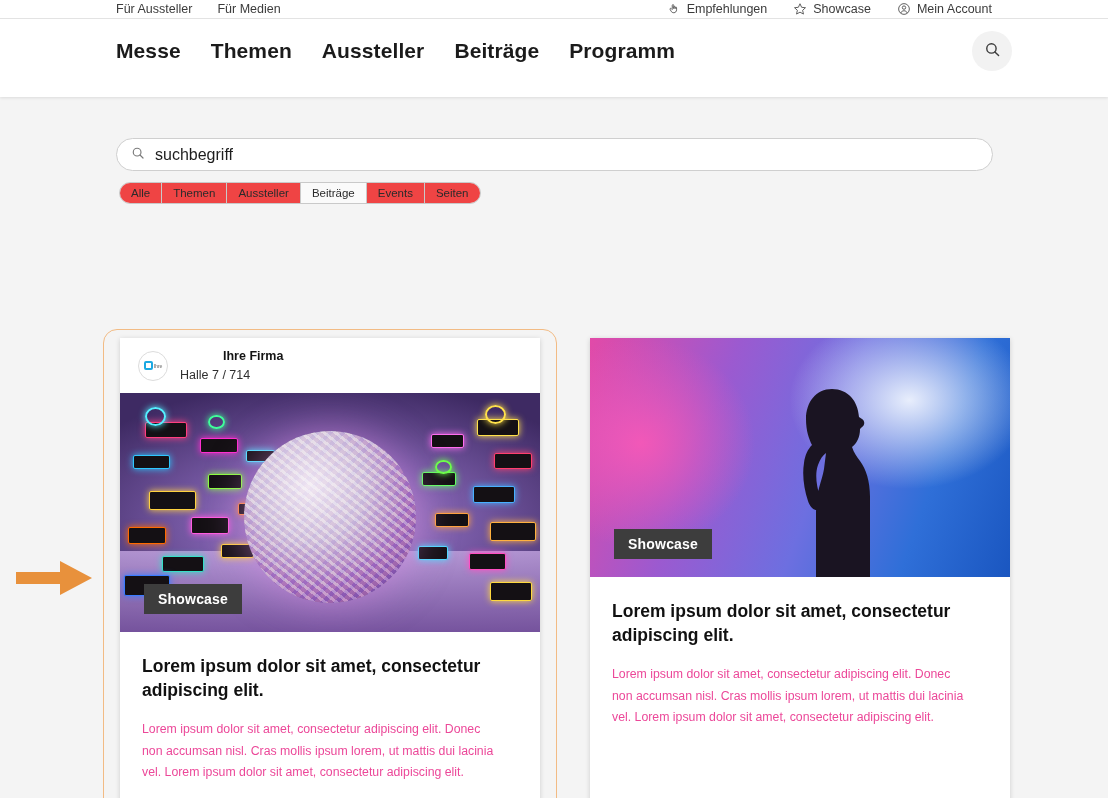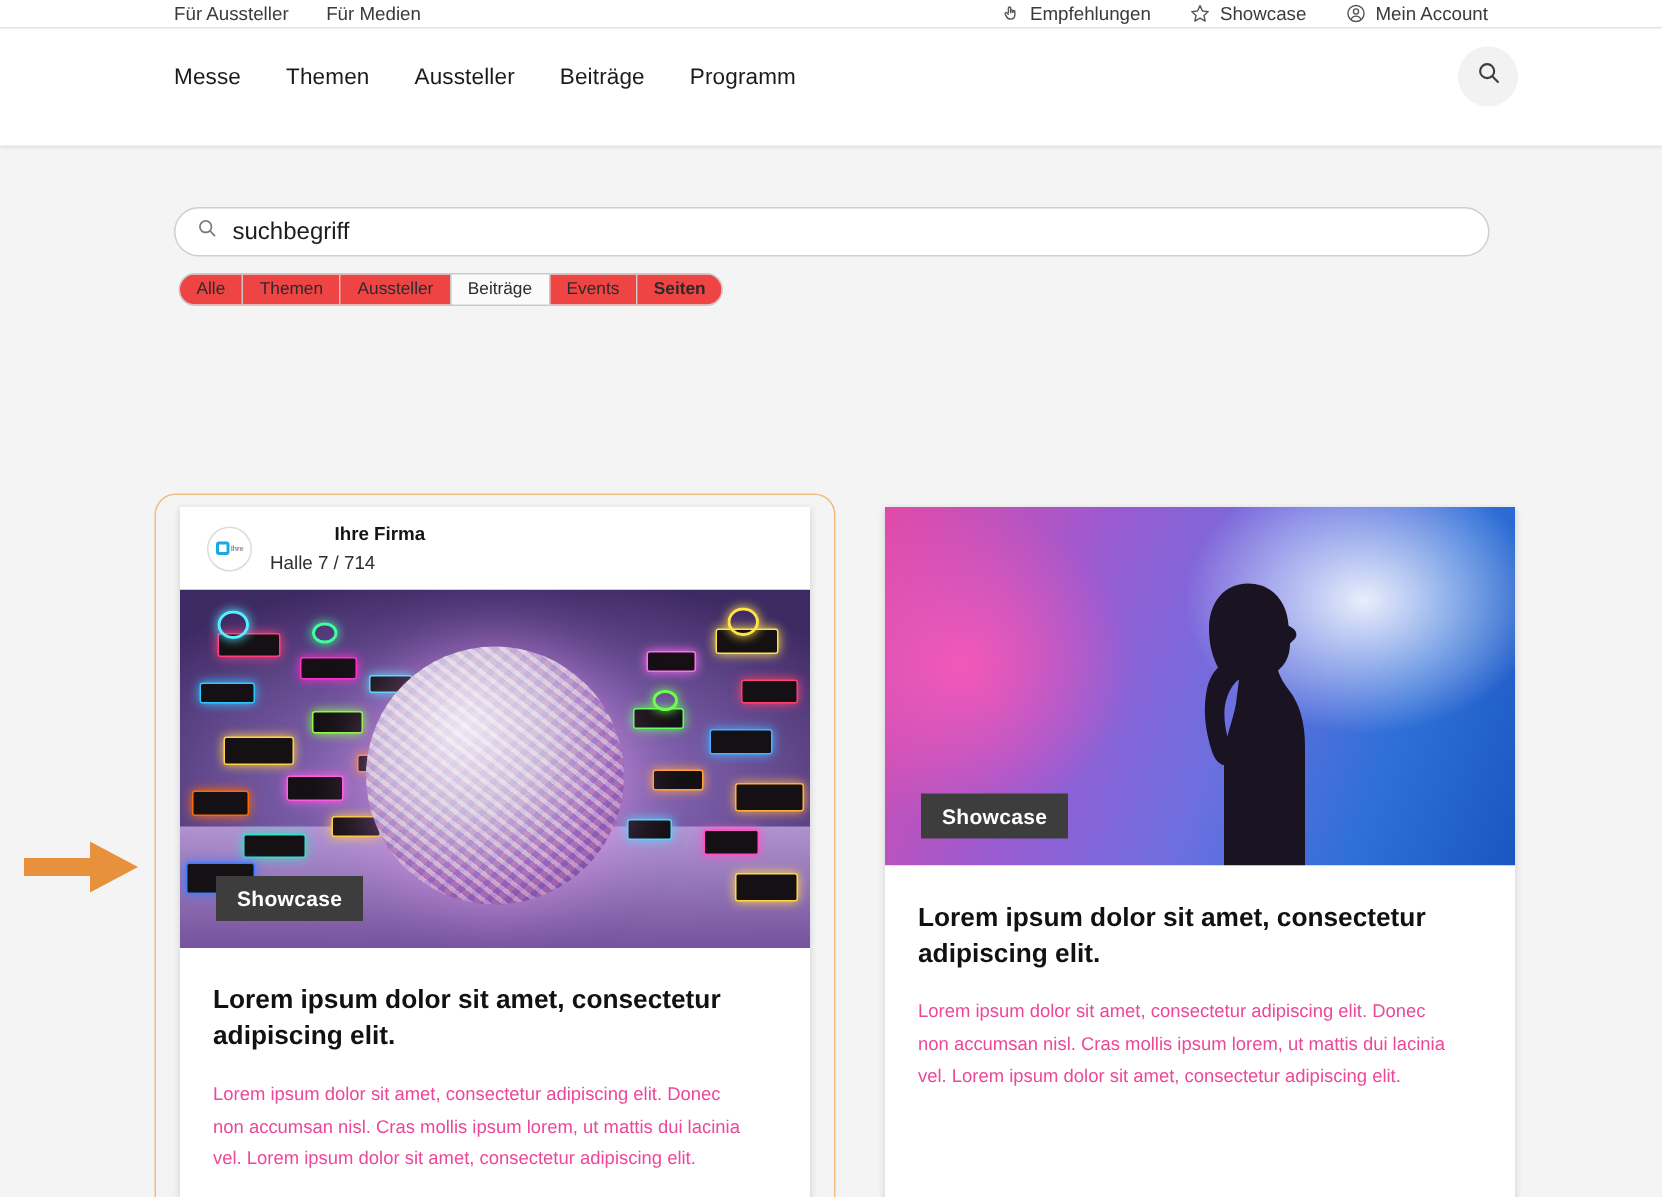--- a/index.html
+++ b/index.html
@@ -38,21 +38,21 @@
   .util-link .ico svg { width: 14px; height: 14px; display: block; }
 
   .main-nav {
     height: 64px;
     display: flex; align-items: center;
     padding: 0 116px;
     position: relative;
   }
   .nav-items { display: flex; gap: 30px; }
   .nav-item {
-    font-size: 15px; font-weight: normal; color: #1b1b1b;
+    font-size: 21px; font-weight: bold; color: #1b1b1b;
     text-decoration: none; letter-spacing: .1px;
   }
   .search-circle {
     position: absolute; right: 96px; top: 50%; transform: translateY(-50%);
     width: 40px; height: 40px; border-radius: 50%;
     background: #f2f2f2;
     display: flex; align-items: center; justify-content: center;
     cursor: pointer;
   }
   .search-circle svg { width: 17px; height: 17px; color: #3d3d3d; }
@@ -84,21 +84,21 @@
     overflow: hidden;
   }
   .filter-chip {
     font-size: 11.5px; color: #2b2b2b;
     display: flex; align-items: center; justify-content: center;
     padding: 0 11px;
     border-right: 1px solid #c9c9c9;
     background: #ef4444;
     cursor: pointer; white-space: nowrap;
   }
-  .filter-chip:last-child { border-right: 0; font-weight: bold; }
+  .filter-chip:last-child { border-right: 0; }
   .filter-chip.active { background: #fafafa; }
 
   
   .highlight-ring {
     position: absolute; top: 232px; left: 103px;
     width: 454px; height: 507px;
     border: 1.5px solid #f2bb84;
     border-radius: 14px;
     pointer-events: none;
   }

